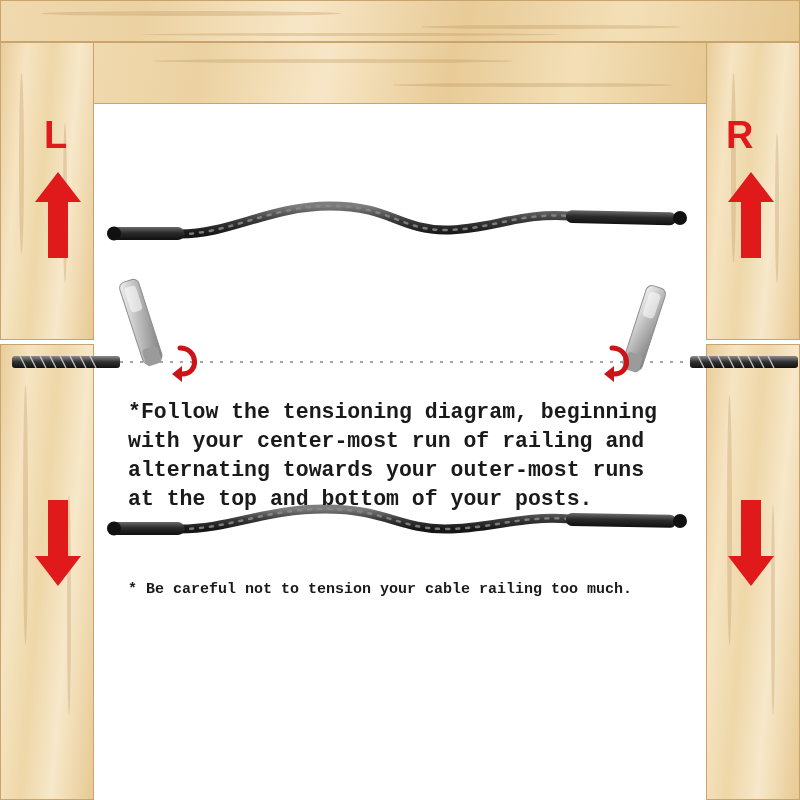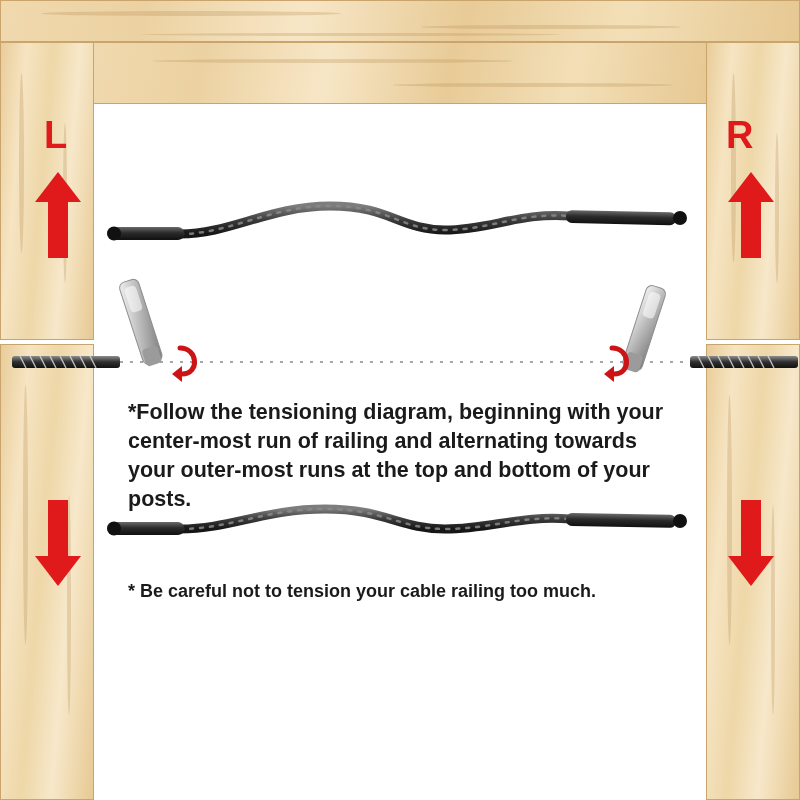--- a/index.html
+++ b/index.html
@@ -88,35 +88,35 @@
   
   .cable-wrap { position: absolute; }
   #cable-top    { left: 100px; top: 190px;  width: 600px; height: 70px; }
   #cable-middle { left: 0px;   top: 270px;  width: 800px; height: 120px; }
   #cable-bottom { left: 100px; top: 495px;  width: 600px; height: 70px; }
 
   
   .note {
     position: absolute;
     color: #1a1a1a;
-    font-family: Liberation Sans, sans-serif;
+    font-family: Liberation Mono, monospace;
     font-weight: bold;
   }
   #note-primary {
     left: 128px;
     top: 398px;
     width: 552px;
     font-size: 21.5px;
     line-height: 1.35;
   }
   #note-secondary {
     left: 128px;
     top: 580px;
     width: 560px;
-    font-size: 18px;
+    font-size: 15px;
     line-height: 1.3;
   }
 </style>
 </head>
 <body>
 
 <div class="stage">
 
   <div class="wood" id="beam-top">
     <div class="grain" style="left:40px; top:10px; width:300px; height:5px;"></div>

